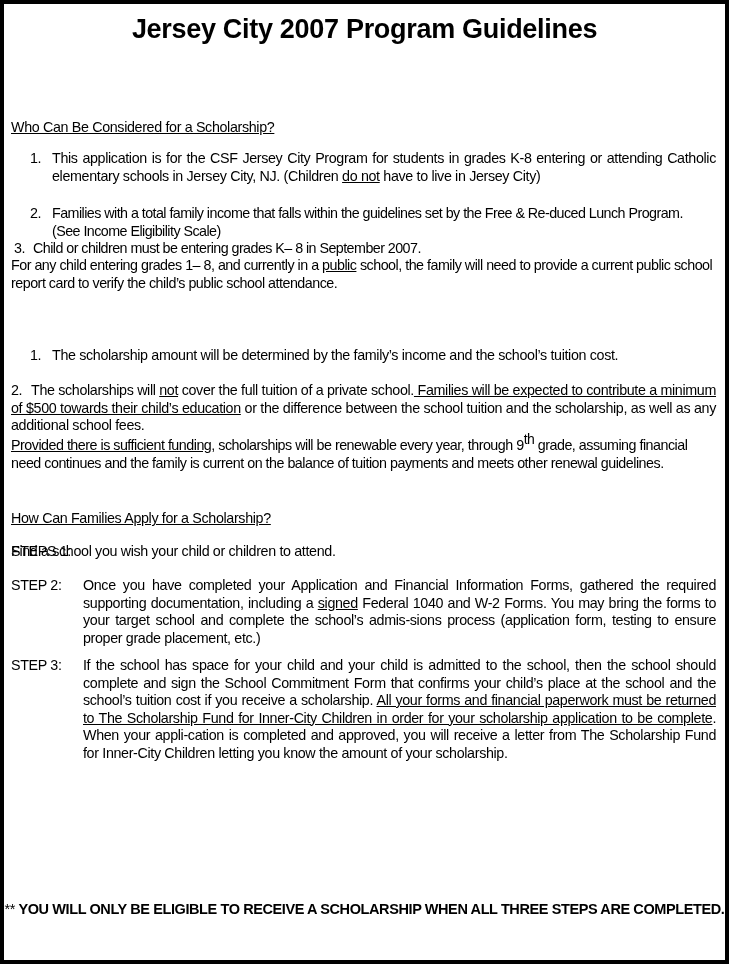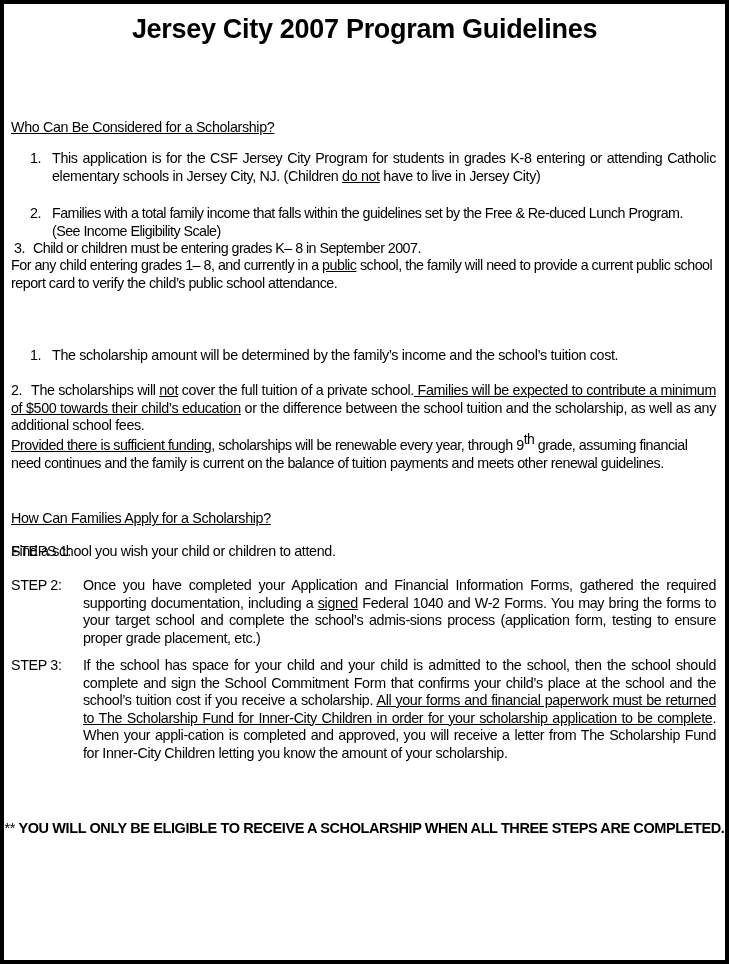--- a/index.html
+++ b/index.html
@@ -67,16 +67,16 @@
   <div class="abs txt just" style="left:7px; top:573px; width:705px;">
     <span class="abs" style="left:0; top:0;">STEP 2:</span>
     <div style="margin-left:72px;"><span>Once you have completed your Application and Financial Information Forms, gathered the required supporting documentation, including a </span><span class="u">signed</span><span> Federal 1040 and W-2 Forms. You may bring the forms to your target school and complete the school’s admis-sions process (application form, testing to ensure proper grade placement, etc.)</span></div>
   </div>
 
   <div class="abs txt just" style="left:7px; top:653px; width:705px;">
     <span class="abs" style="left:0; top:0;">STEP 3:</span>
     <div style="margin-left:72px;"><span>If the school has space for your child and your child is admitted to the school, then the school should complete and sign the School Commitment Form that confirms your child’s place at the school and the school’s tuition cost if you receive a scholarship.  </span><span class="u">All your forms and financial paperwork must be returned to The Scholarship Fund for Inner-City Children in order for your scholarship application to be complete</span><span>.  When your appli-cation is completed and approved, you will receive a letter from The Scholarship Fund for Inner-City Children letting you know the amount of your scholarship.</span></div>
   </div>
 
-  <div class="abs final" style="top:815px;"><span class="stars">**</span><span> YOU WILL ONLY BE ELIGIBLE TO RECEIVE A SCHOLARSHIP WHEN ALL THREE STEPS ARE COMPLETED.</span></div>
+  <div class="abs final" style="top:896px;"><span class="stars">**</span><span> YOU WILL ONLY BE ELIGIBLE TO RECEIVE A SCHOLARSHIP WHEN ALL THREE STEPS ARE COMPLETED.</span></div>
 
  </div>
 </div>
 
 </body></html>

